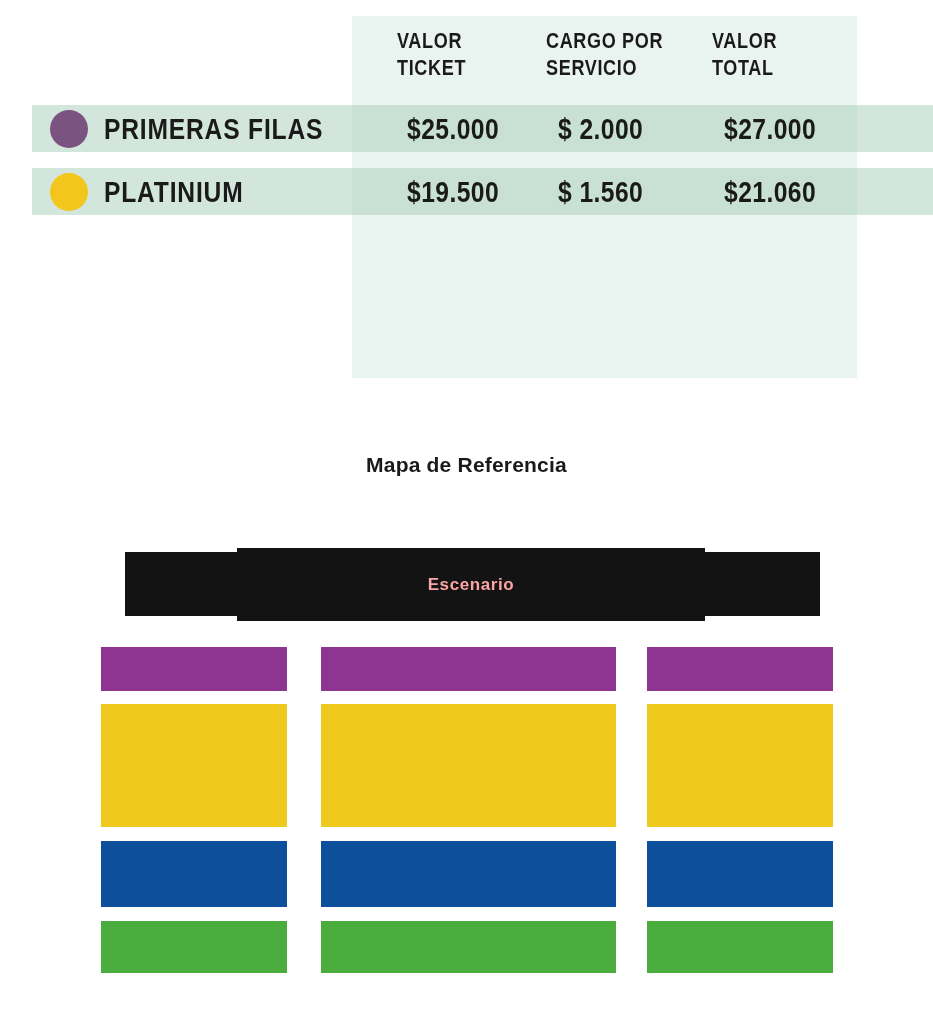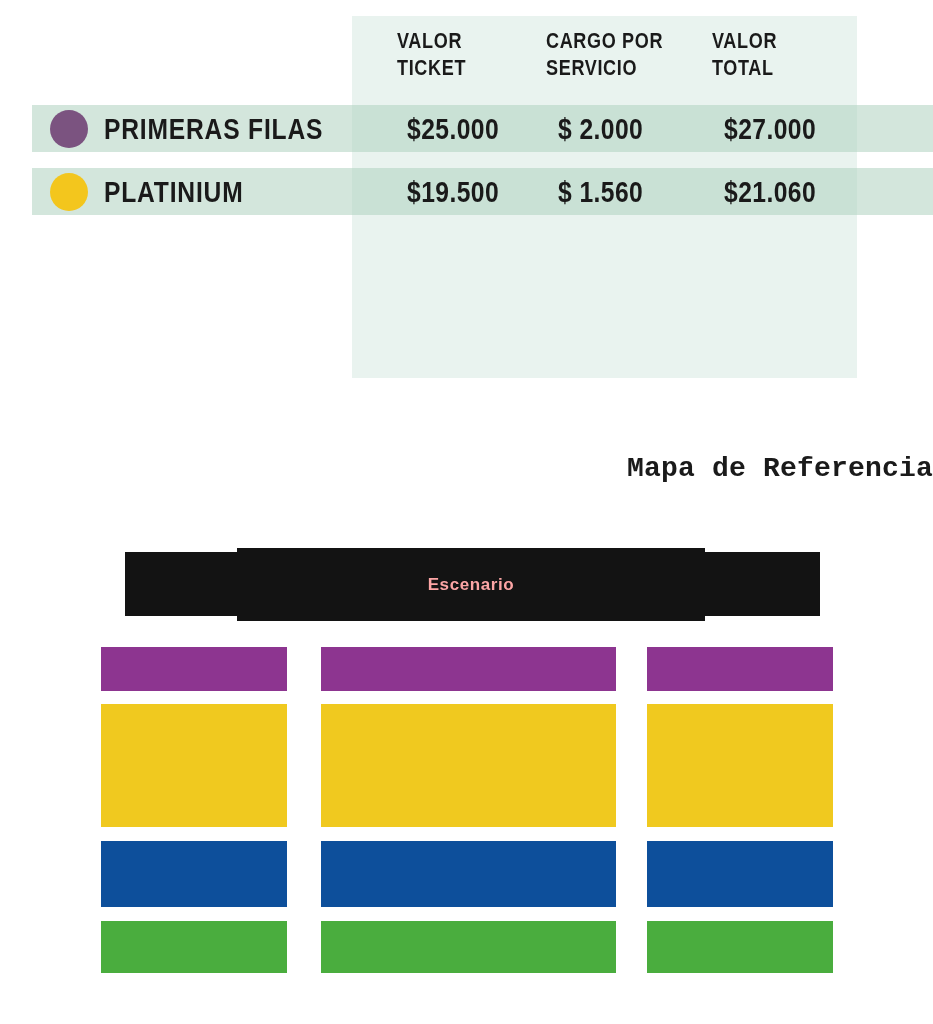--- a/index.html
+++ b/index.html
@@ -32,21 +32,21 @@
   }
   .price{
     position:absolute; top:50%;
     transform:translateY(-50%) scaleX(0.85); transform-origin:left center;
     font-size:29px; font-weight:700; white-space:pre; letter-spacing:0.5px;
   }
   .p1{left:375px;} .p2{left:526px;} .p3{left:692px;}
   
   .map-title{
     position:absolute; left:0; top:453px; width:100%;
-    text-align:right; font-size:28px; font-weight:700; letter-spacing:0.2px;font-family:Liberation Mono, monospace;
+    text-align:center; font-size:21px; font-weight:700; letter-spacing:0.2px;
   }
   .stage{
     position:absolute; left:125px; top:552px; width:695px; height:64px;
   }
   .stage-center{
     position:absolute; left:237px; top:548px; width:468px; height:73px;
     display:flex; align-items:center; justify-content:center;
   }
   .stage-label{
     font-size:17px; font-weight:700; letter-spacing:0.6px; color:#fca5a5;

